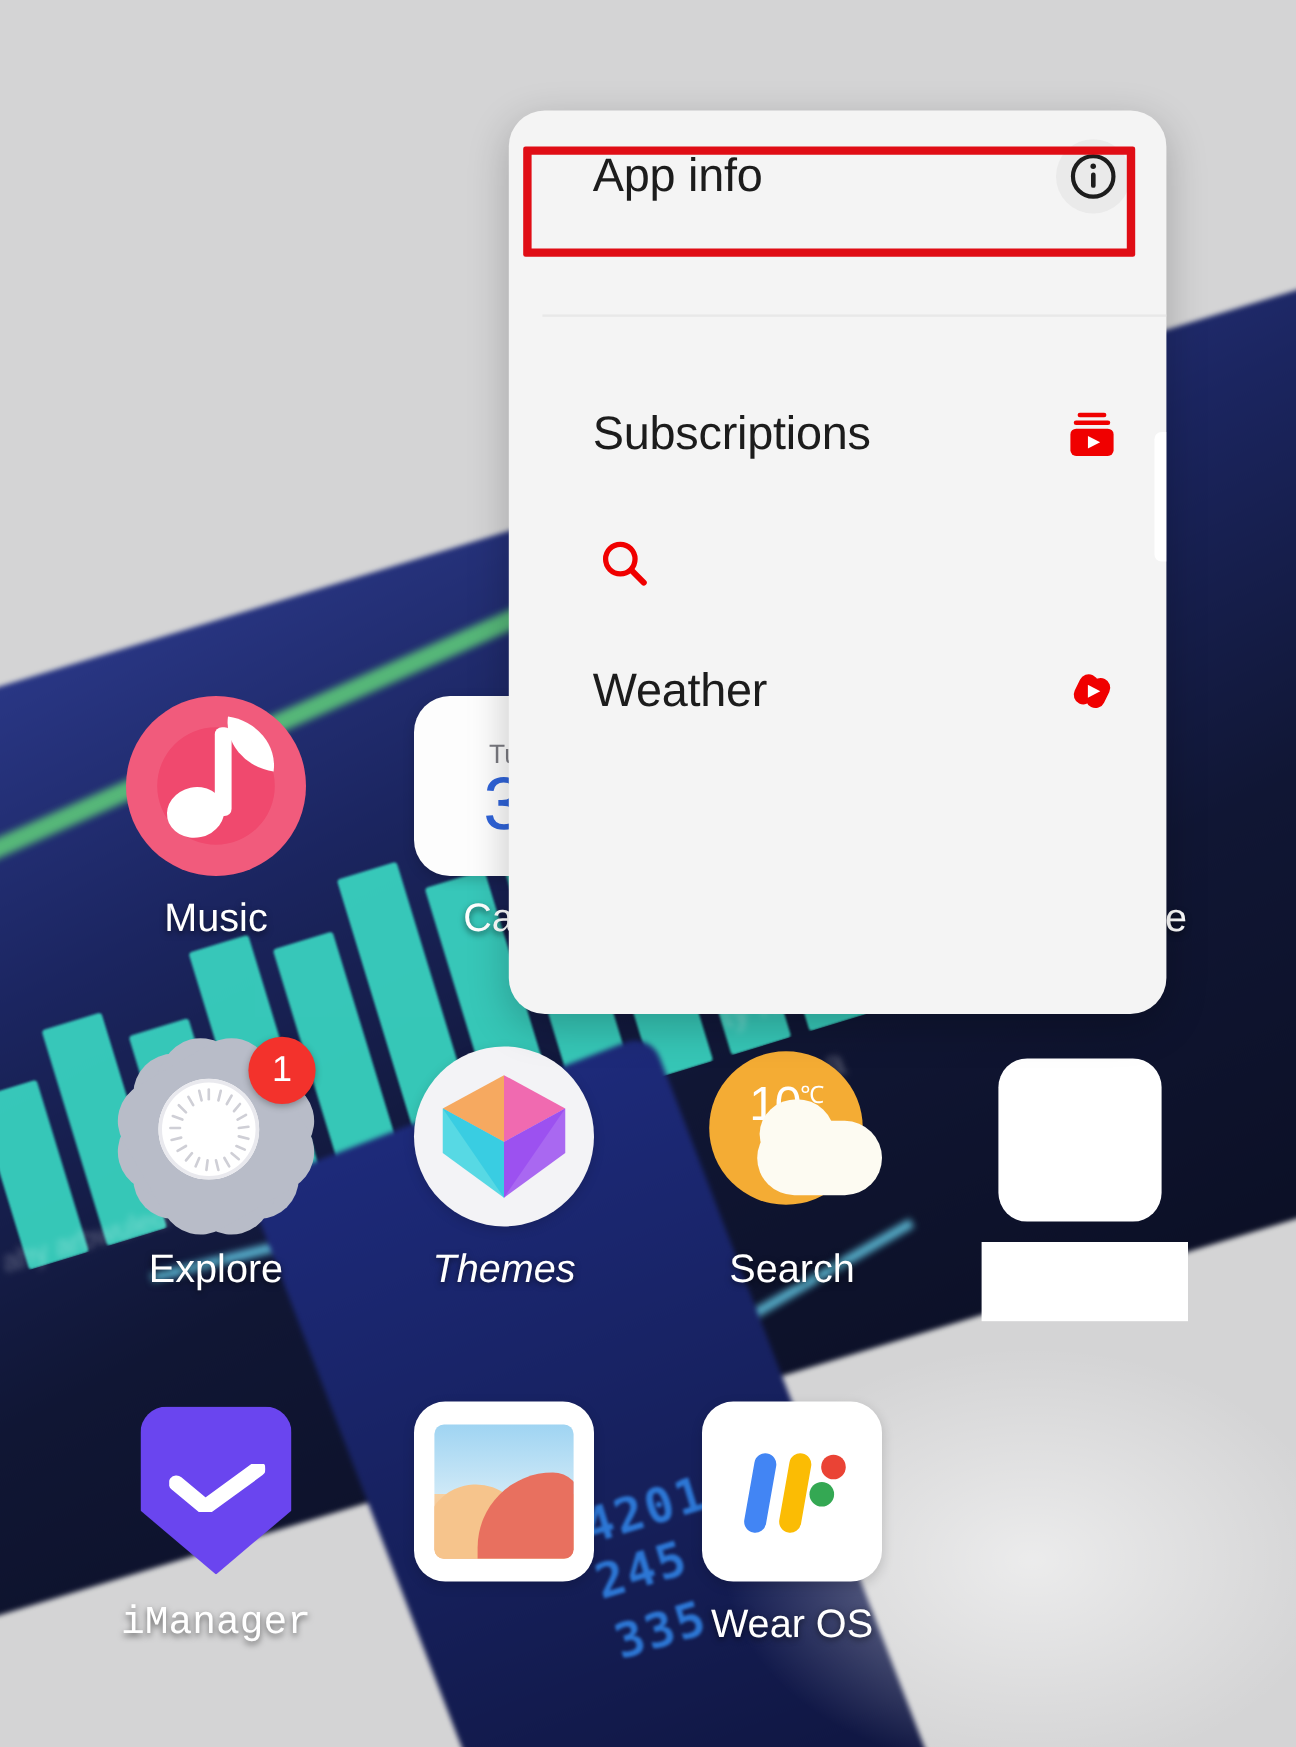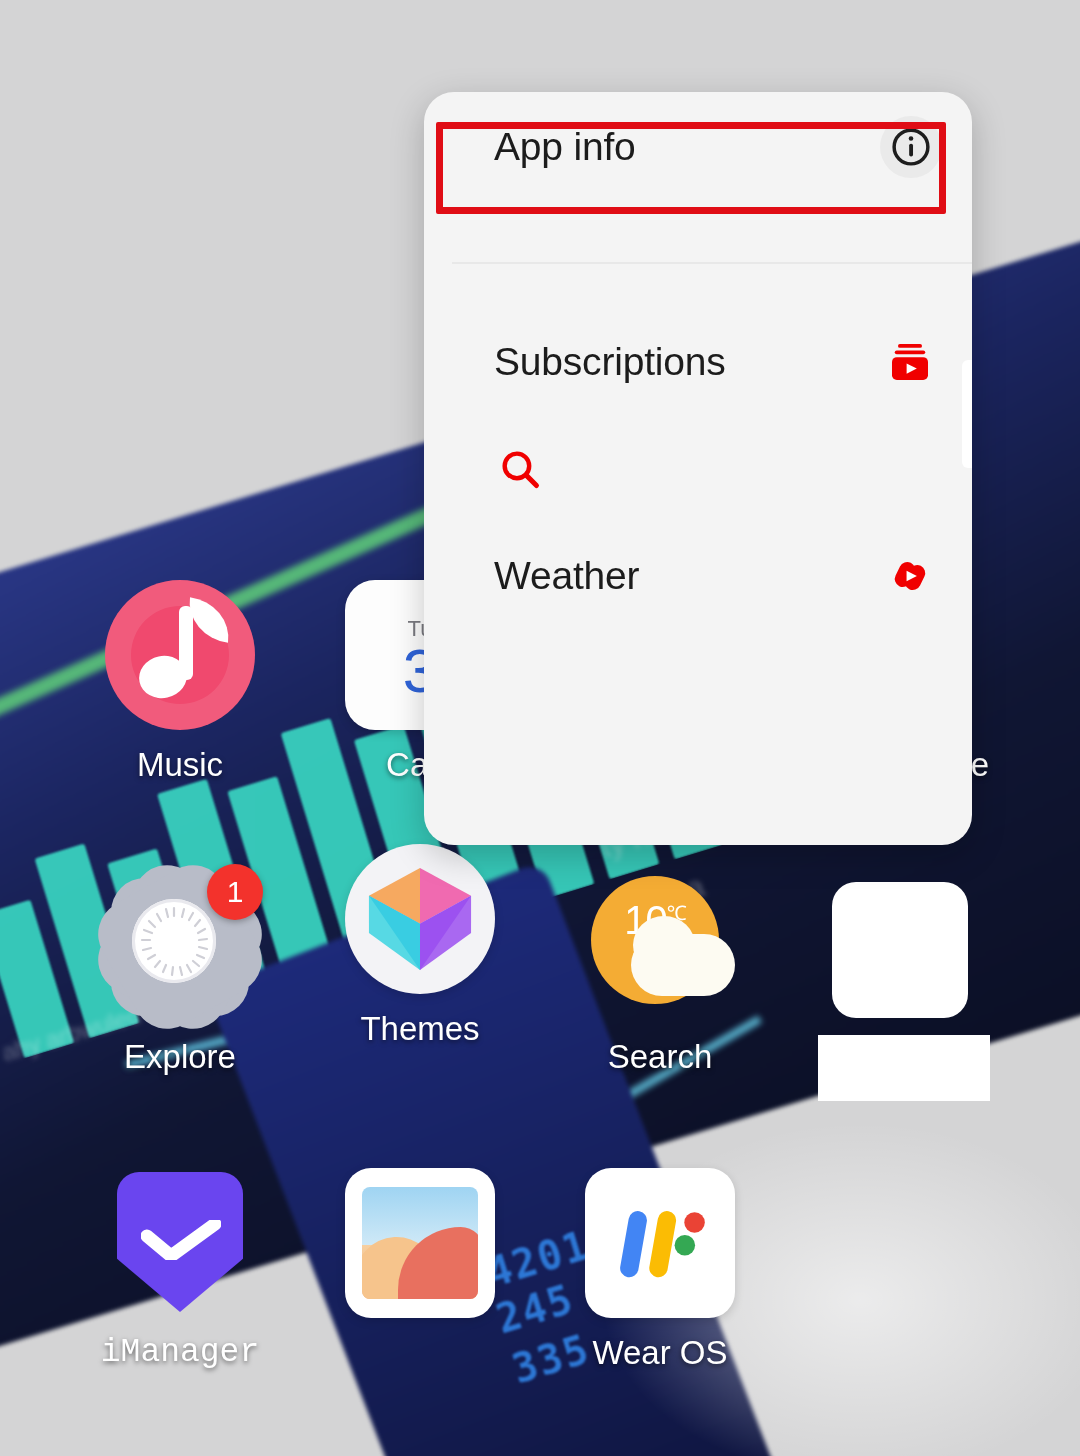--- a/index.html
+++ b/index.html
@@ -323,21 +323,21 @@
             <line x1="25" y1="15" x2="29" y2="22"></line>
           <line x1="34" y1="10" x2="36" y2="18"></line>
         </g>
       </svg>
       <div class="badge">1</div>
     </div>
   </div>
   <div class="app-label">Explore</div>
 </div>
 
-<div class="app" style="left:320px; top:844px;">
+<div class="app" style="left:320px; top:872px;font-style:italic;">
   <div class="icon-wrap">
     <div class="ic-themes">
       <svg width="116" height="116" viewBox="0 0 100 100">
         <polygon points="50,6 94,30 50,54" fill="#f06ab0"></polygon>
         <polygon points="50,6 6,30 50,54" fill="#f6a960"></polygon>
         <polygon points="6,30 50,54 50,94" fill="#2fa9e8"></polygon>
         <polygon points="94,30 50,54 50,94" fill="#a15ef0"></polygon>
         <polygon points="6,30 6,62 50,94 50,54" fill="#3bd4e0" opacity=".85"></polygon>
         <polygon points="94,30 94,62 50,94 50,54" fill="#9b4ff0" opacity=".85"></polygon>
       </svg>

